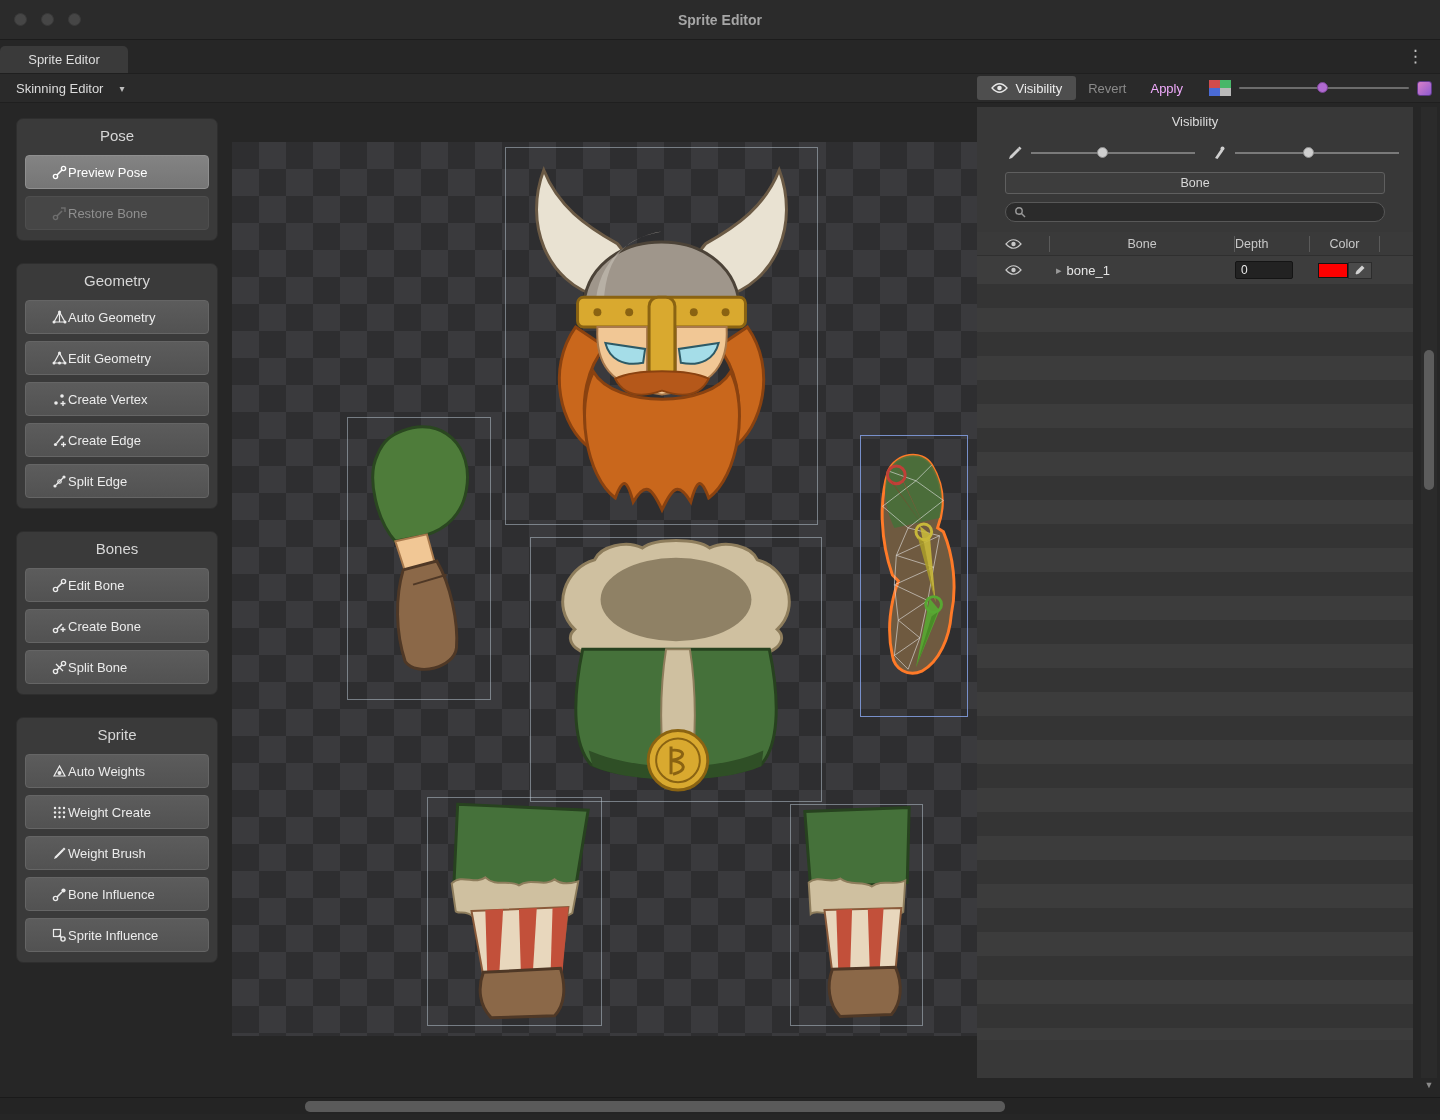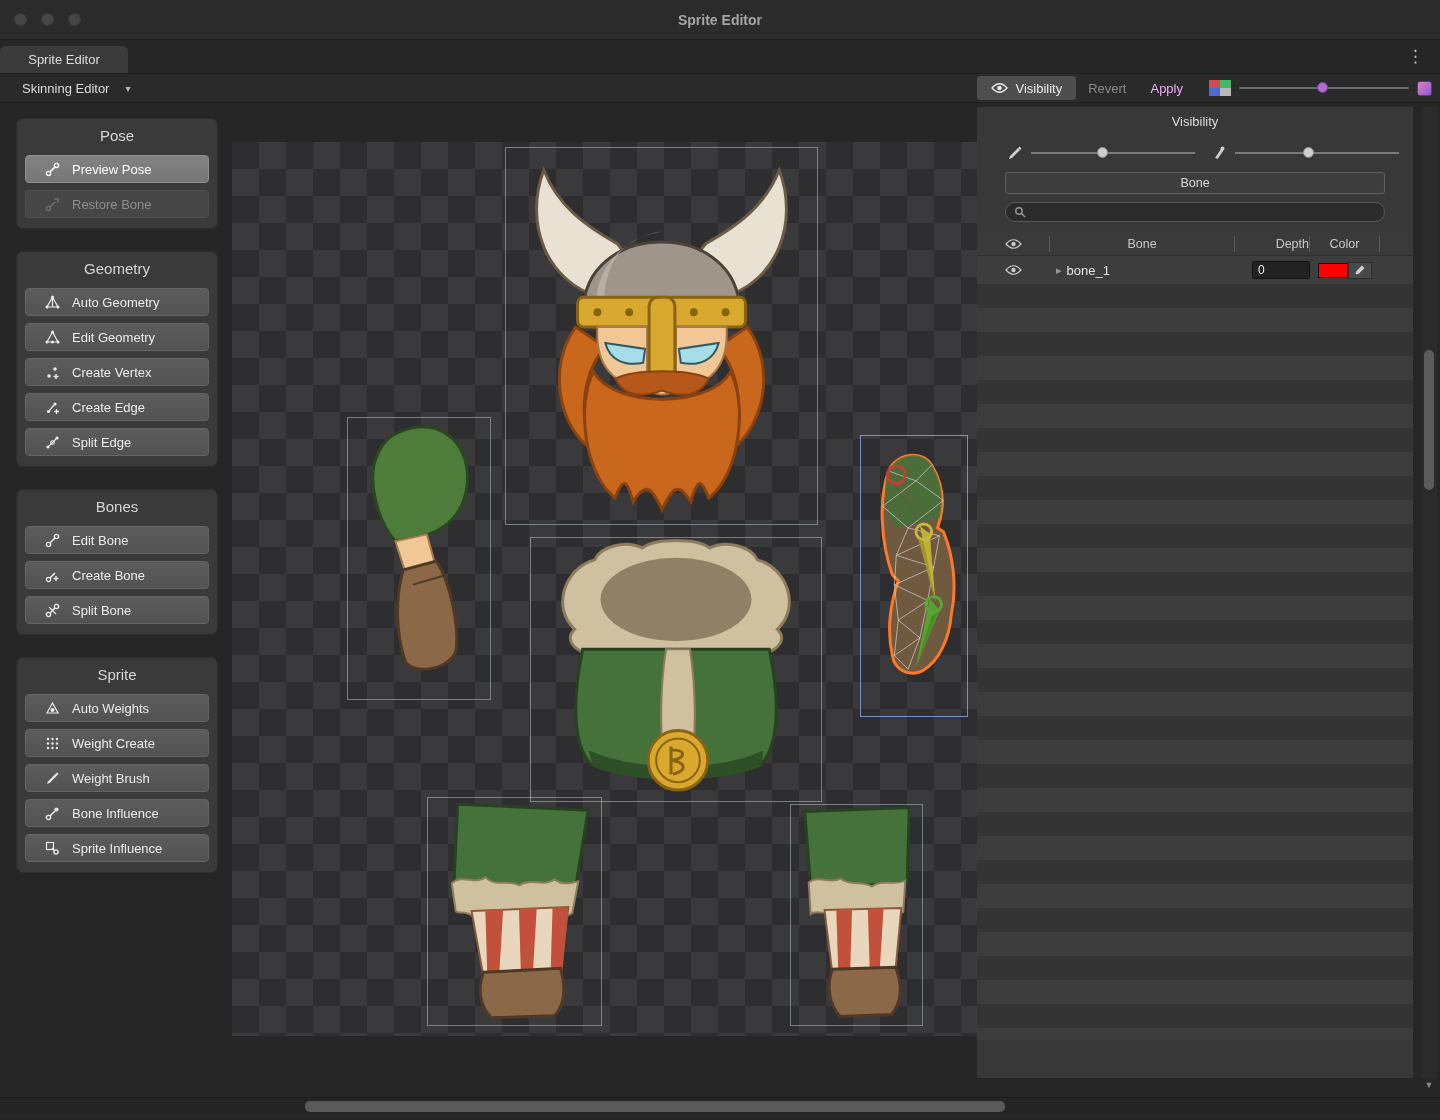--- a/index.html
+++ b/index.html
@@ -12,37 +12,37 @@
   .traffic .dot { width:13px; height:13px; border-radius:50%; background:#464646; border:1px solid #3a3a3a; }
   .win-title { position:absolute; left:0; right:0; top:0; height:40px; line-height:40px; text-align:center; color:#a6a6a6; font-size:14px; font-weight:bold; }
 
   
   .tabbar { position:absolute; left:0; top:41px; width:1440px; height:32px; background:#262626; }
   .tab { position:absolute; left:0; bottom:0; width:128px; height:27px; background:#3a3a3a; border-radius:5px 5px 0 0; color:#dedede; font-size:13px; display:flex; align-items:center; justify-content:center; }
   .kebab { position:absolute; right:16px; top:6px; color:#c2c2c2; font-size:17px; line-height:20px; cursor:default; }
 
   
   .toolbar { position:absolute; left:0; top:73px; width:1440px; height:30px; background:#2a2a2a; border-top:1px solid #1f1f1f; border-bottom:1px solid #1f1f1f; display:flex; align-items:center; }
-  .mode-dropdown { margin-left:22px; color:#dcdcdc; font-size:13px; display:flex; align-items:center; gap:16px; }
+  .mode-dropdown { margin-left:16px; color:#dcdcdc; font-size:13px; display:flex; align-items:center; gap:16px; }
   .mode-dropdown .caret { font-size:10px; color:#bdbdbd; }
   .toolbar-right { margin-left:auto; margin-right:8px; display:flex; align-items:center; }
   .vis-toggle { display:flex; align-items:center; gap:7px; background:#4e4e4e; border-radius:3px; height:24px; padding:0 14px; color:#ececec; font-size:13px; }
   .tb-btn { color:#f0abfc; font-size:13px; padding:0 12px; }
   .tb-btn.dim { color:#8a8a8a; }
   .rgb-icon { width:22px; height:16px; margin:0 8px 0 14px; display:block; }
   .zoom-slider { position:relative; width:170px; height:18px; margin-right:8px; }
   .zoom-slider .track { position:absolute; left:0; right:0; top:8px; height:2px; background:#6c6c6c; border-radius:1px; }
   .zoom-slider .thumb { position:absolute; top:3px; width:11px; height:11px; border-radius:50%; background:#b06ad0; border:1px solid #7a4496; }
   .sprite-alpha { width:15px; height:15px; border-radius:3px; background:linear-gradient(135deg,#d980c8,#8f5bd0); border:1px solid #5f3a8a; }
 
   
   .sidebar { position:absolute; left:16px; top:118px; width:202px; }
   .panel { background:#3a3a3a; border:1px solid #2e2e2e; border-radius:7px; padding:8px 8px 10px; margin-bottom:22px; }
   .panel-title { text-align:center; color:#d6d6d6; font-size:15px; height:18px; line-height:18px; margin-bottom:10px; }
-  .btn { display:flex; align-items:center; gap:12px; height:28px; padding:0 18px; border-radius:4px; background:linear-gradient(#5c5c5c,#525252); border:1px solid #656565; color:#ececec; font-size:13px; margin-bottom:7px; }
+  .btn { display:flex; align-items:center; gap:1px; height:34px; padding:0 25px; border-radius:4px; background:linear-gradient(#5c5c5c,#525252); border:1px solid #656565; color:#ececec; font-size:13px; margin-bottom:7px; }
   .btn:last-child { margin-bottom:0; }
   .btn.active { background:linear-gradient(#838383,#767676); border-color:#8f8f8f; color:#ffffff; }
   .btn.disabled { background:#464646; border-color:#4e4e4e; color:#8f8f8f; }
   .btn .icon { width:16px; height:16px; display:flex; align-items:center; justify-content:center; flex:none; }
   .btn.disabled .icon { opacity:.55; }
 
   
   .canvas { position:absolute; left:232px; top:142px; width:745px; height:894px;
     background-color:#2e2e30;
     background-image:
@@ -60,21 +60,21 @@
   .vp-icon { width:20px; height:18px; display:flex; align-items:center; justify-content:center; }
   .mini-slider { position:relative; height:18px; flex:1; margin:0 14px 0 6px; }
   .mini-slider .track { position:absolute; left:0; right:0; top:8px; height:2px; background:#7a7a7a; }
   .mini-slider .thumb { position:absolute; top:3px; width:11px; height:11px; border-radius:50%; background:#cfcfcf; border:1px solid #8f8f8f; }
   .vp-bone-tab { margin:6px 28px 0; height:22px; background:#3d3d3d; border:1px solid #5f5f5f; border-radius:3px; color:#d8d8d8; font-size:12.5px; display:flex; align-items:center; justify-content:center; }
   .vp-search { margin:8px 28px 0; height:20px; background:#2b2b2b; border:1px solid #585858; border-radius:10px; display:flex; align-items:center; padding:0 8px; gap:6px; }
   .vp-search input { flex:1; background:transparent; border:none; outline:none; color:#dddddd; font-size:12px; font-family:"Liberation Sans",sans-serif; }
   .vp-header { margin-top:10px; height:24px; display:flex; align-items:center; background:#3a3a3a; border-bottom:1px solid #2f2f2f; color:#c9c9c9; font-size:12.5px; }
   .col-eye { width:73px; display:flex; justify-content:center; border-right:1px solid #5a5a5a; height:16px; align-items:center; }
   .col-bone { width:185px; display:flex; justify-content:center; align-items:center; border-right:1px solid #5a5a5a; height:16px; }
-  .col-depth { width:75px; display:flex; justify-content:flex-end; align-items:center; border-right:1px solid #5a5a5a; height:16px; }
+  .col-depth { width:75px; display:flex; justify-content:flex-start; align-items:center; border-right:1px solid #5a5a5a; height:16px; }
   .col-color { width:70px; display:flex; justify-content:center; align-items:center; border-right:1px solid #5a5a5a; height:16px; }
   .vp-row { height:28px; display:flex; align-items:center; background:#3d3d3d; color:#e4e4e4; font-size:13px; }
   .vp-row .col-eye, .vp-row .col-bone, .vp-row .col-depth, .vp-row .col-color { border-right:none; height:100%; }
   .vp-row .col-bone { justify-content:flex-start; padding-left:6px; gap:5px; }
   .disclosure { color:#9a9a9a; font-size:11px; }
   .depth-input { width:58px; height:18px; background:#222222; border:1px solid #141414; border-radius:2px; color:#eaeaea; font-size:12px; padding:0 5px; font-family:"Liberation Sans",sans-serif; }
   .swatch-group { display:flex; align-items:center; }
   .color-swatch { width:30px; height:15px; border:1px solid #141414; }
   .dropper-chip { width:24px; height:17px; background:#4a4a4a; border:1px solid #2c2c2c; display:flex; align-items:center; justify-content:center; }
   .vp-stripes { height:756px; background:repeating-linear-gradient(180deg,#343434 0 24px,#3c3c3c 24px 48px); }

